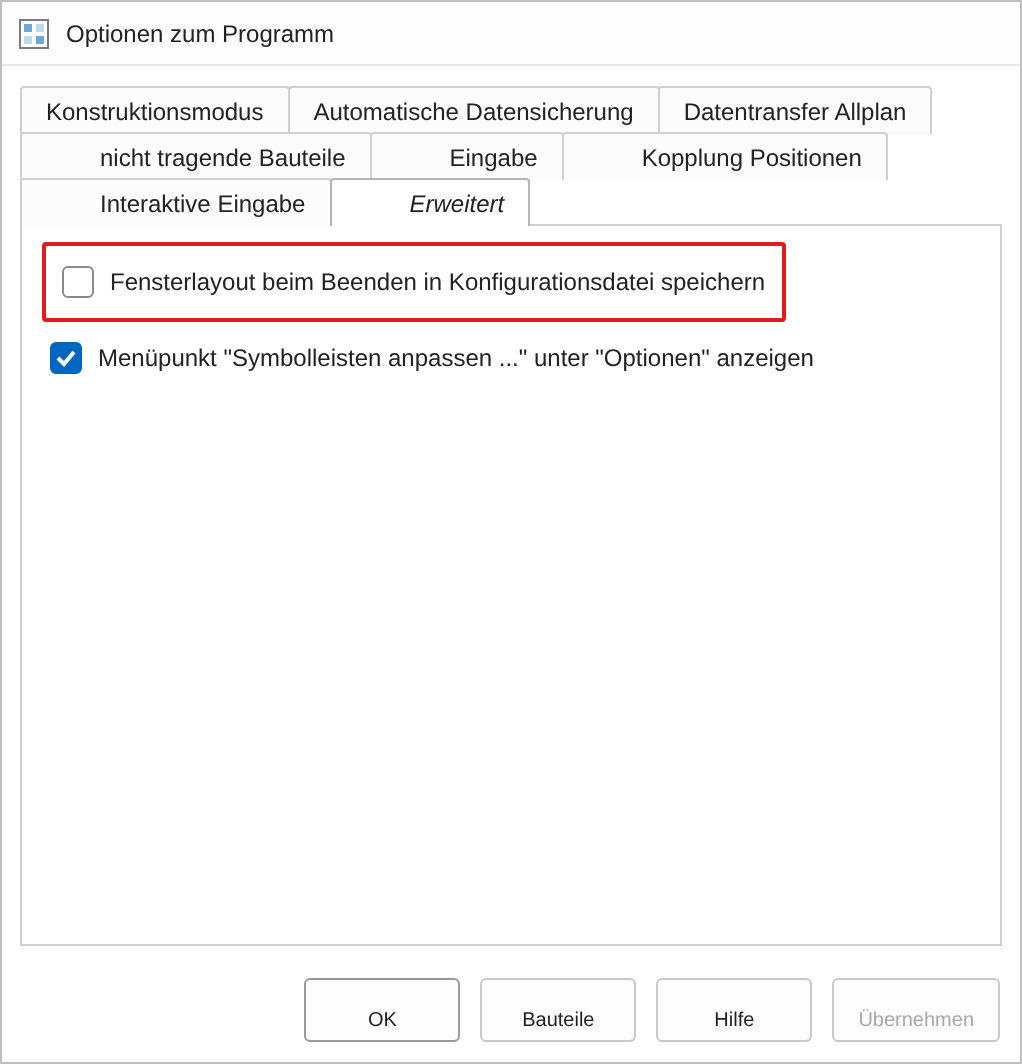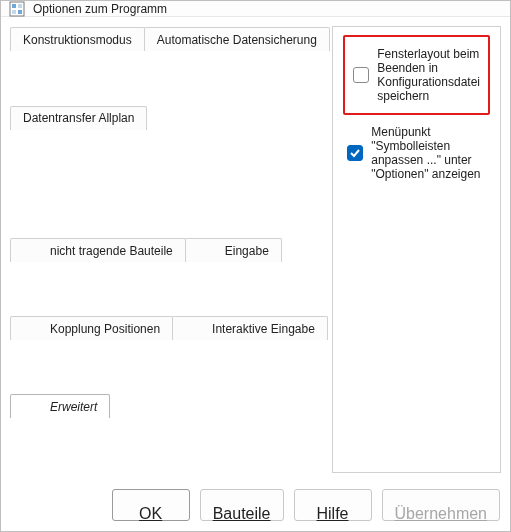--- a/index.html
+++ b/index.html
@@ -14,42 +14,42 @@
   }
   .window {
     width: 511px;
     height: 532px;
     border: 1px solid #bfbfbf;
     background: #fff;
     display: flex;
     flex-direction: column;
   }
   .titlebar {
-    height: 16px;
+    height: 32px;
     display: flex;
     align-items: center;
     padding: 0 8px;
     gap: 8px;
     border-bottom: 1px solid #e8e8e8;
     background: #fdfdfd;
   }
   .title-icon {
     width: 16px;
     height: 16px;
     display: inline-block;
   }
   .title-text {
     color: #222;
     font-size: 12px;
   }
   .content-wrap {
     padding: 10px 9px 8px 9px;
     flex: 1 1 auto;
     display: flex;
-    flex-direction: row;
+    flex-direction: column;
   }
   .tabs {
     display: flex;
     flex-wrap: wrap;
     position: relative;
     z-index: 1;
   }
   .tab {
     padding: 4px 12px;
     border: 1px solid #d0d0d0;
@@ -125,24 +125,23 @@
     gap: 10px;
     padding: 8px 10px 10px 10px;
   }
   .btn {
     min-width: 78px;
     height: 24px;
     border: 1px solid #c8c8c8;
     border-radius: 3px;
     background: #fdfdfd;
     color: #222;
-    font-size: 16px;
+    font-size: 10px;
     cursor: pointer;
     padding: 15px 12px;
-    text-decoration: underline;
   }
   .btn:disabled {
     color: #a7a7a7;
     cursor: default;
   }
   .btn.default {
     border-color: #9a9a9a;
   }
 </style>
 </head>

